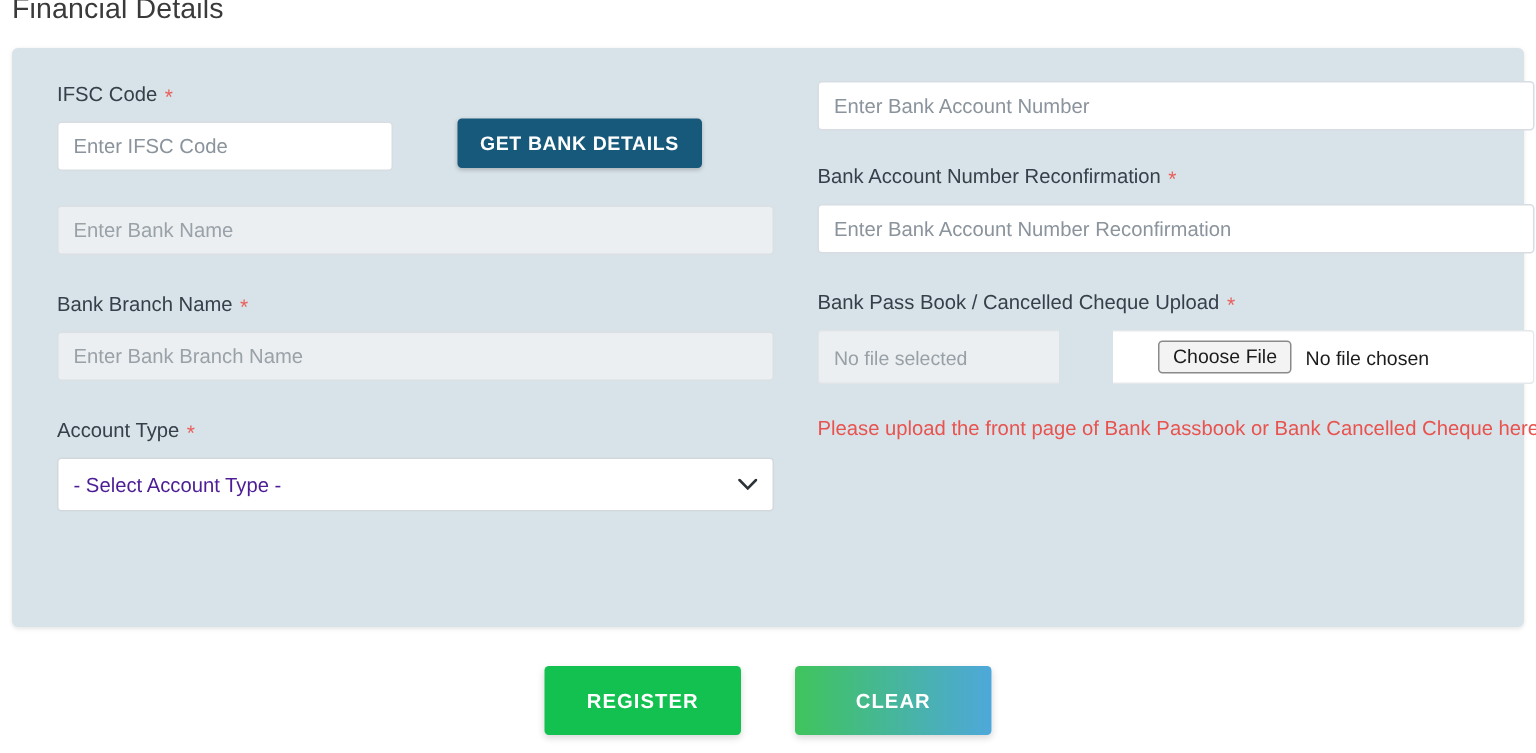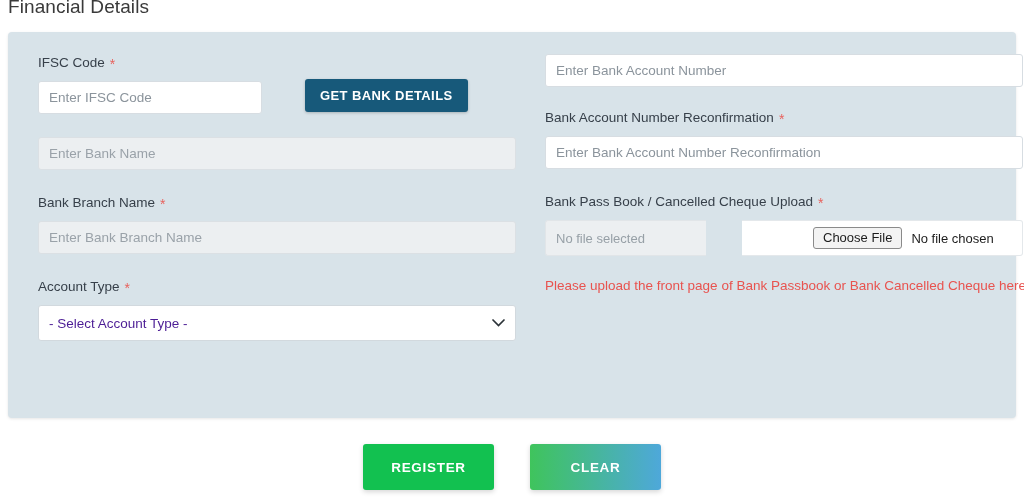--- a/index.html
+++ b/index.html
@@ -169,21 +169,20 @@
   .choose-btn {
     background: #f3f3f3;
     border: 1px solid #8a8a8a;
     border-radius: 3px;
     padding: 2px 9px;
     font-size: 13px;
     color: #1c1c1c;
     font-family: "Liberation Sans", sans-serif;
     cursor: pointer;
     line-height: 16px;
-    margin-left: 41px;
   }
   .chosen-text {
     font-size: 13px;
     color: #1c1c1c;
     white-space: nowrap;
   }
 
   .upload-hint {
     margin-top: 22px;
     font-size: 13.5px;

